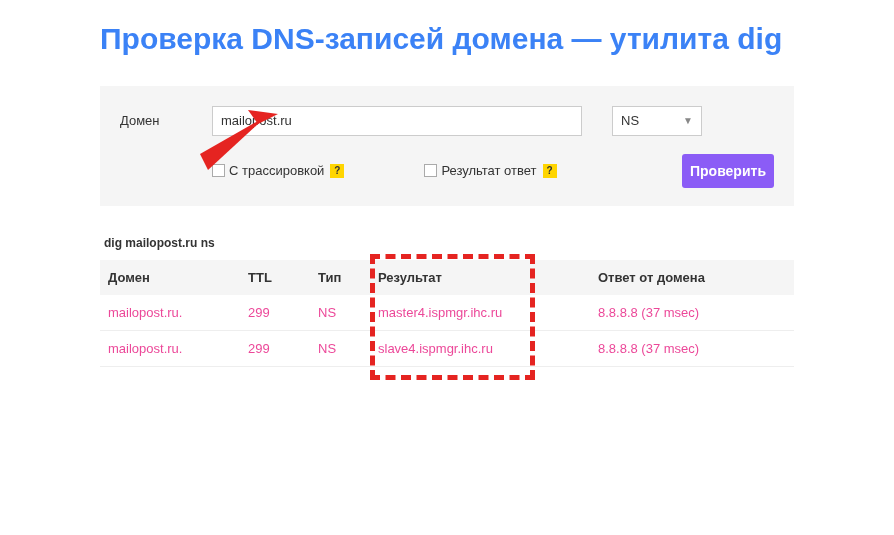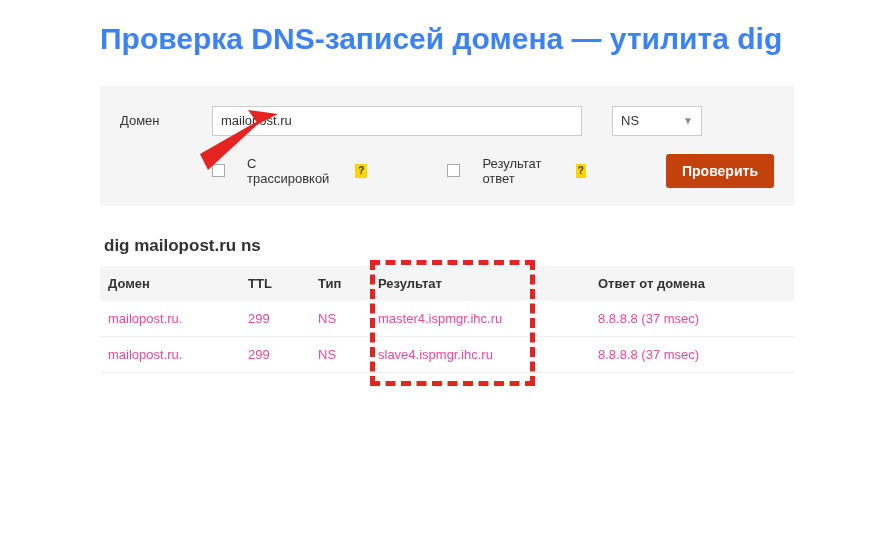--- a/index.html
+++ b/index.html
@@ -67,21 +67,21 @@
     }
     .options-row {
       display: flex;
       align-items: center;
       margin-top: 18px;
       padding-left: 92px;
     }
     .checkbox-group {
       display: flex;
       align-items: center;
-      gap: 22px;
+      gap: 4px;
       font-size: 13px;
       margin-right: 80px;
     }
     .fake-checkbox {
       width: 13px;
       height: 13px;
       border: 1px solid #aaa;
       background: #fff;
       display: inline-block;
       flex-shrink: 0;
@@ -93,37 +93,37 @@
       background: #ffd500;
       color: #333;
       font-size: 10px;
       font-weight: bold;
       text-align: center;
       line-height: 14px;
       margin-left: 2px;
     }
     .submit-btn {
       margin-left: auto;
-      background: #c2410c;
+      background: #8b5cf6;
       color: #fff;
       border: none;
-      padding: 9px 16px;
+      padding: 9px 8px;
       font-size: 14px;
       font-weight: bold;
       cursor: pointer;
       border-radius: 3px;
     }
     .arrow-annot {
       position: absolute;
       left: 70px;
       top: 24px;
       pointer-events: none;
     }
     .cmd-line {
-      font-size: 17px;
+      font-size: 12px;
       font-weight: bold;
       margin-top: 30px;
       margin-bottom: 10px;
       padding-left: 4px;
     }
     table {
       width: 100%;
       border-collapse: collapse;
       font-size: 13px;
     }

